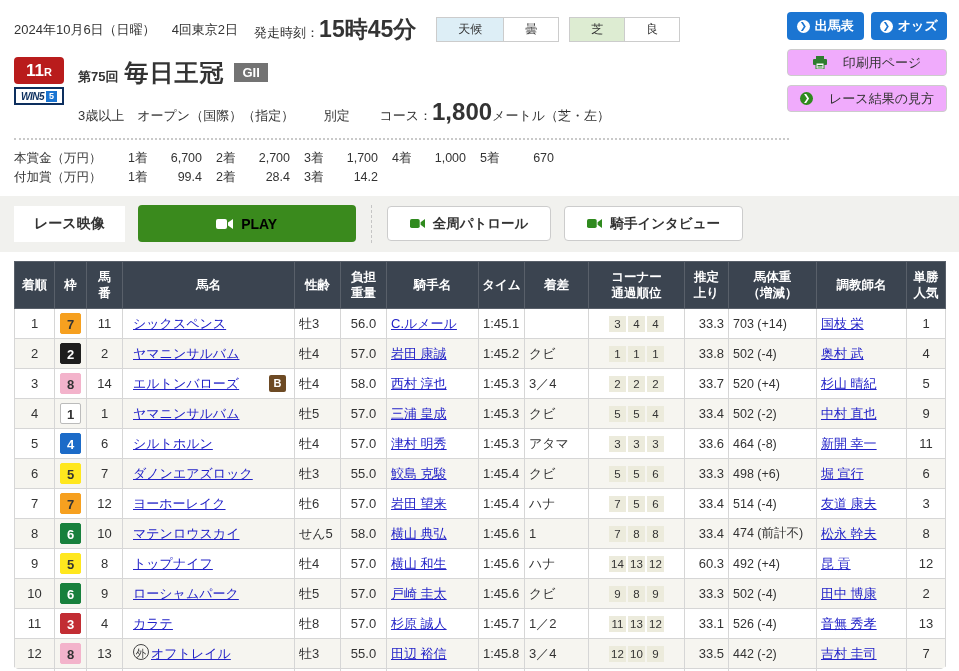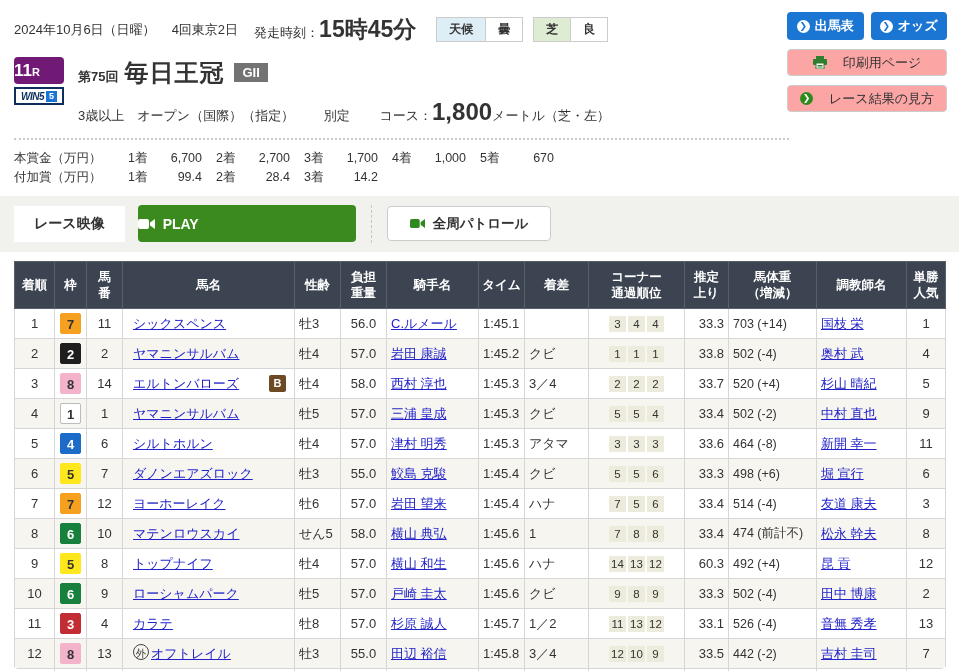--- a/index.html
+++ b/index.html
@@ -8,30 +8,30 @@
     background: #fff; color: #333;
   }
   .page { width: 959px; height: 671px; position: relative; overflow: hidden; background:#fff;border-radius:28px; }
 
   
   .header { padding: 14px 14px 0 14px; }
   .date-row { display: flex; align-items: center; font-size: 13px; gap: 16px; }
   .start-time { font-size: 23px; font-weight: bold; }
   .weather-wrap { display: flex; gap: 10px; margin-left: 4px; }
   .wbox { display: inline-flex; border: 1px solid #ccc; font-size: 12px; }
-  .wbox span { padding: 3px 12px; display:inline-block;font-weight:bold; }
+  .wbox span { padding: 3px 21px; display:inline-block; }
   .wlabel-sky { background: #ddeef6; }
   .wlabel-turf { background: #ddecd2; }
   .wval { background: #fff; border-left: 1px solid #ccc; }
 
   .race-row { display: flex; margin-top: 12px; gap: 14px; }
   .race-badges { width: 50px; }
   .race-num-badge {
-    width: 50px; height: 27px; background: #701a75; color: #fff; border-radius: 4px;
-    text-align: left; font-weight: bold; font-size: 17px; line-height: 27px;
+    width: 50px; height: 27px; background: #b91c1c; color: #fff; border-radius: 4px;
+    text-align: center; font-weight: bold; font-size: 17px; line-height: 27px;
   }
   .race-num-badge .r-small { font-size: 11px; }
   .win5-badge {
     margin-top: 3px; width: 50px; height: 18px; border: 2px solid #0d2f5e; background: #fff;
     display: flex; align-items: center; justify-content: center; gap: 2px;
   }
   .win5-text { font-style: italic; font-weight: bold; font-size: 10px; color: #0d2f5e; letter-spacing: -0.5px; }
   .win5-num { background: #1b75d2; color: #fff; font-size: 9px; font-weight: bold; width: 11px; height: 11px; text-align: center; line-height: 11px; }
   .race-title-block { flex: 1; }
   .race-edition { font-size: 13px; font-weight: bold; margin-right: 6px; }
@@ -55,36 +55,36 @@
   
   .header-right { position: absolute; top: 12px; right: 12px; width: 160px; display: flex; flex-direction: column; gap: 9px; }
   .blue-row { display: flex; gap: 7px; }
   .btn-blue {
     flex: 1; background: #1b75d2; color: #fff; border: none; border-radius: 4px; height: 28px;
     font-size: 13px; font-weight: bold; display: flex; align-items: center; justify-content: center;
     gap: 5px; cursor: pointer; font-family: inherit;
   }
   .circle-arrow-white { width: 13px; height: 13px; background: #fff; color: #1b75d2; border-radius: 50%; font-size: 9px; line-height: 13px; text-align: center; font-weight: bold; }
   .btn-white {
-    background: #fca5a5; border: 1px solid #ccc; border-radius: 4px; height: 27px; font-size: 13px;
+    background: #f0abfc; border: 1px solid #ccc; border-radius: 4px; height: 27px; font-size: 13px;
     display: flex; align-items: center; justify-content: center; gap: 16px; color: #333;
     cursor: pointer; font-family: inherit;
   }
   .circle-arrow-green { width: 13px; height: 13px; background: #2f8a1e; color: #fff; border-radius: 50%; font-size: 9px; line-height: 13px; text-align: center; font-weight: bold; }
   .printer-icon svg { display: block; }
 
   
   .video-strip {
     margin-top: 8px; background: #f1f1ee; padding: 9px 14px;
     display: flex; align-items: center; gap: 13px; height: 56px;
   }
   .video-tab { background: #fff; padding: 9px 20px; font-size: 14px; font-weight: bold; cursor: pointer; }
   .btn-play {
-    width: 218px; height: 37px; background: #3a8a1d; border: none; border-radius: 4px; color: #ffffff;
-    font-size: 14px; font-weight: bold; display: flex; align-items: center; 
+    width: 218px; height: 37px; background: #3a8a1d; border: none; border-radius: 4px; color: #000000;
+    font-size: 14px; font-weight: bold; display: flex; align-items: center; justify-content: center;
     gap: 8px; cursor: pointer; font-family: inherit;
   }
   .dash-divider { border-left: 1px dashed #c5c5c5; height: 38px; margin: 0 2px; }
   .btn-video {
     background: #fff; border: 1px solid #ccc; border-radius: 4px; height: 35px; padding: 0 22px;
     font-size: 13.5px; font-weight: bold; color: #333; display: flex; align-items: center; gap: 8px;
     cursor: pointer; font-family: inherit; text-align: right;
   }
   .cam-green { color: #2f8a1e; display: flex; }
   .cam-white { color: #fff; display: flex; }
@@ -215,20 +215,29 @@
     </button>
     <span class="dash-divider"></span>
     <button class="btn-video">
       <span class="cam-green">
         <svg width="15" height="11" viewBox="0 0 17 12">
             <rect x="0" y="1" width="11" height="10" rx="2" fill="currentColor"></rect>
             <path d="M12 4.5 L17 1 V11 L12 7.5 Z" fill="currentColor"></path>
           </svg>
       </span>
       <span>全周パトロール</span>
+    </button>
+    <button class="btn-video">
+      <span class="cam-green">
+        <svg width="15" height="11" viewBox="0 0 17 12">
+            <rect x="0" y="1" width="11" height="10" rx="2" fill="currentColor"></rect>
+            <path d="M12 4.5 L17 1 V11 L12 7.5 Z" fill="currentColor"></path>
+          </svg>
+      </span>
+      <span>騎手インタビュー</span>
     </button>
   </div>
 
   <table class="results">
     <colgroup id="result-cols">
         <col style="width: 40px;">
         <col style="width: 32px;">
         <col style="width: 36px;">
         <col style="width: 172px;">
         <col style="width: 46px;">

